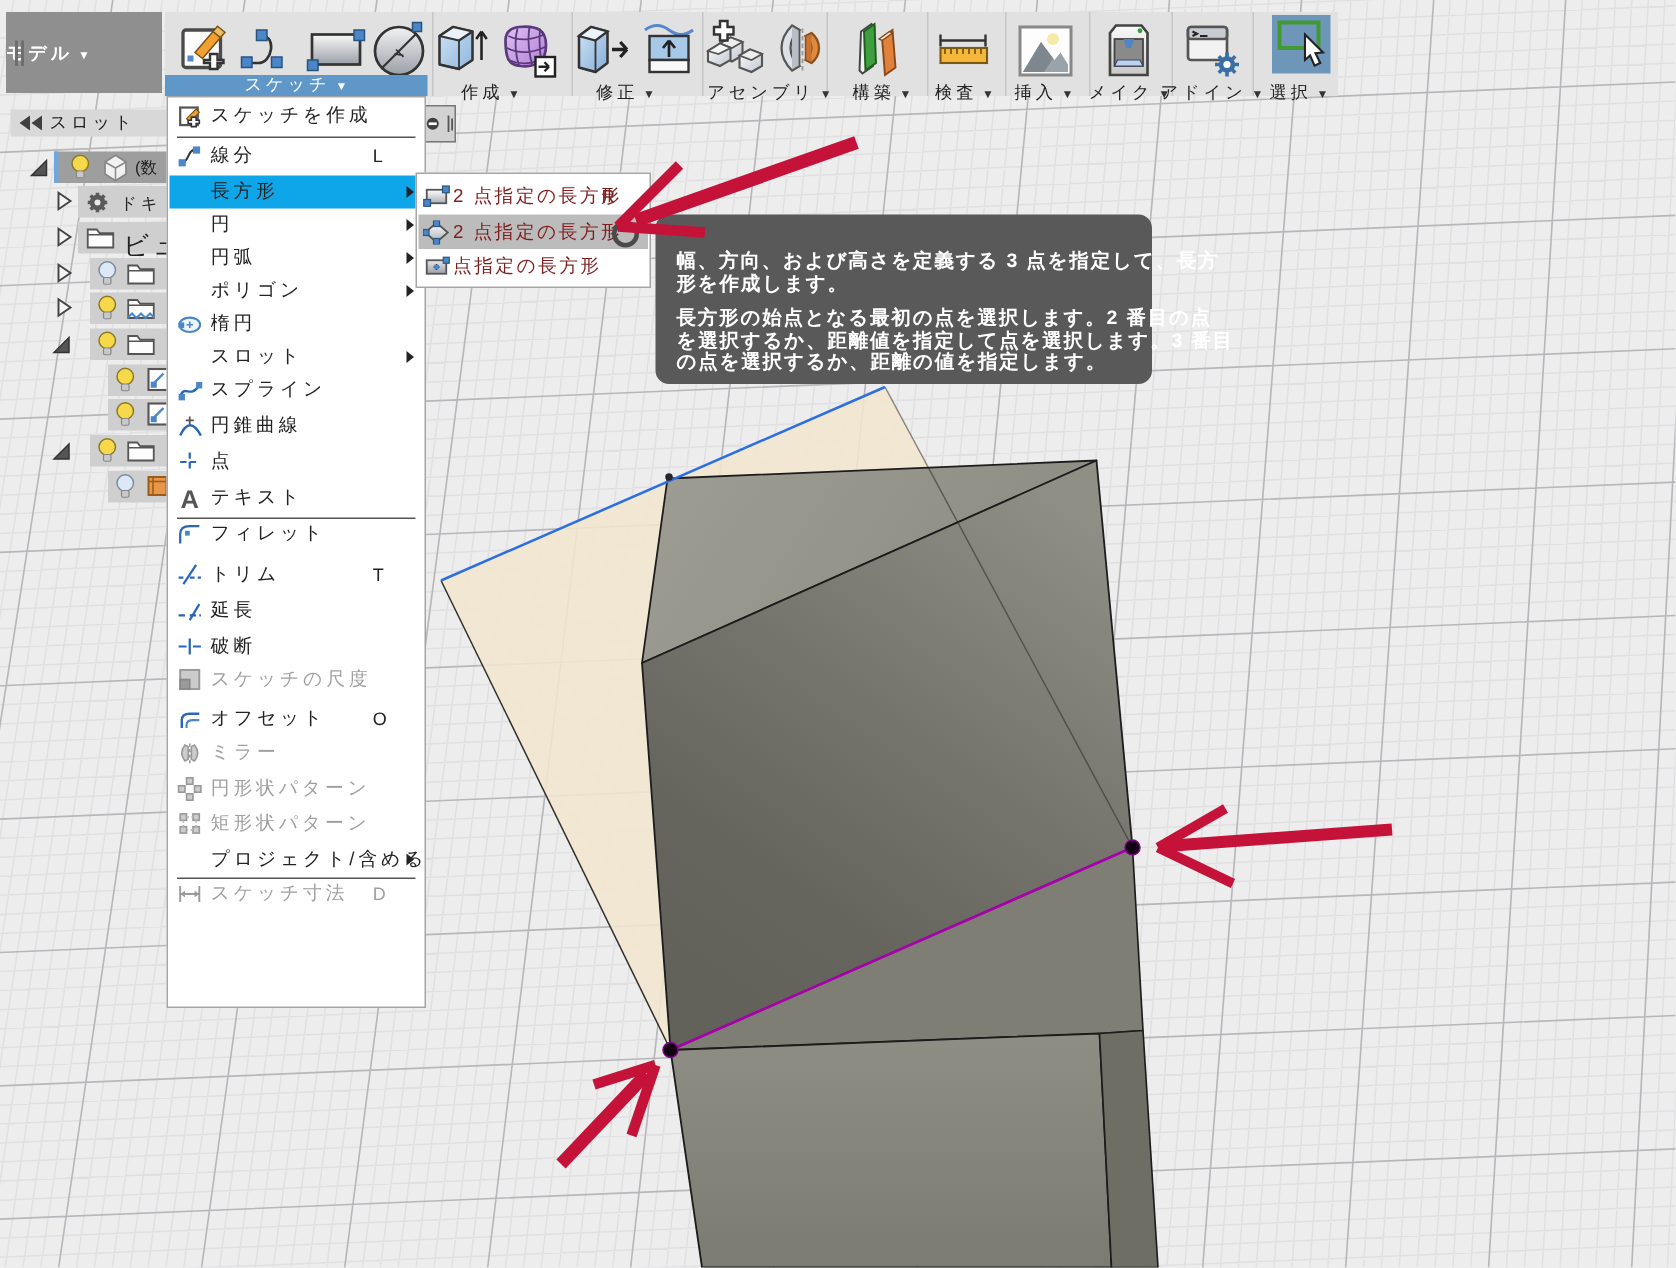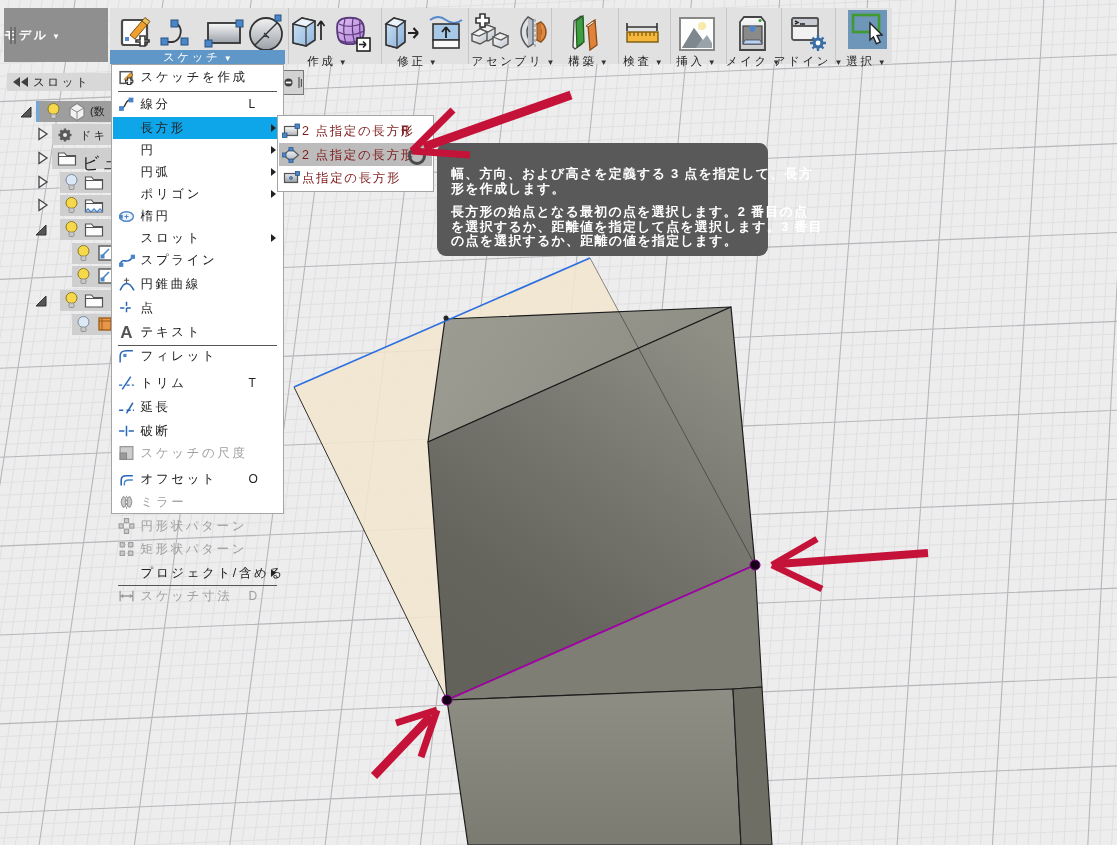--- a/index.html
+++ b/index.html
@@ -20,21 +20,21 @@
 #bluebar{position:absolute;left:0;top:41.5px;width:174.5px;height:14px;background:#5f97c8;
 color:#fff;font-size:11.5px;text-align:center;line-height:14px;z-index:2}
 #seltile{position:absolute;left:738px;top:1.5px;width:39px;height:39.5px;background:#6e96b8}
 
 #bhead{left:7px;top:73px;width:276px;height:18px;background:#d8d8d8;z-index:5;
 font-size:11.5px;color:#222;line-height:18px}
 #bhandle{left:283px;top:70px;width:21px;height:25px;background:#d2d2d2;border:1px solid #777;z-index:5}
 .trow{position:absolute;height:21px;background:#cfcfcf;z-index:4}
 .ticon{position:absolute;z-index:5}
 
-#menu{left:110.5px;top:63.5px;width:173.5px;height:450px;background:#fff;
+#menu{left:110.5px;top:63.5px;width:173.5px;height:608px;background:#fff;
 border:1px solid #a5a5a5;z-index:20}
 .mrow{position:absolute;left:1px;right:1px;height:22px;font-size:12.5px;color:#222;white-space:nowrap}
 .mrow.hl{background:#0ea5e9}
 .mrow .txt{position:absolute;left:28px;top:50%;transform:translateY(-50%)}
 .mrow .sc{position:absolute;left:136px;top:50%;transform:translateY(-50%);font-size:12px;color:#222}
 .mrow .sub{position:absolute;right:6px;top:50%;transform:translateY(-50%);width:0;height:0;
 border-left:5px solid #222;border-top:4px solid transparent;border-bottom:4px solid transparent}
 .mrow.dis{color:#9f9f9f}
 .mrow.dis .sc{color:#9f9f9f}
 .msep{position:absolute;left:6px;right:6px;height:1px;background:#555}

